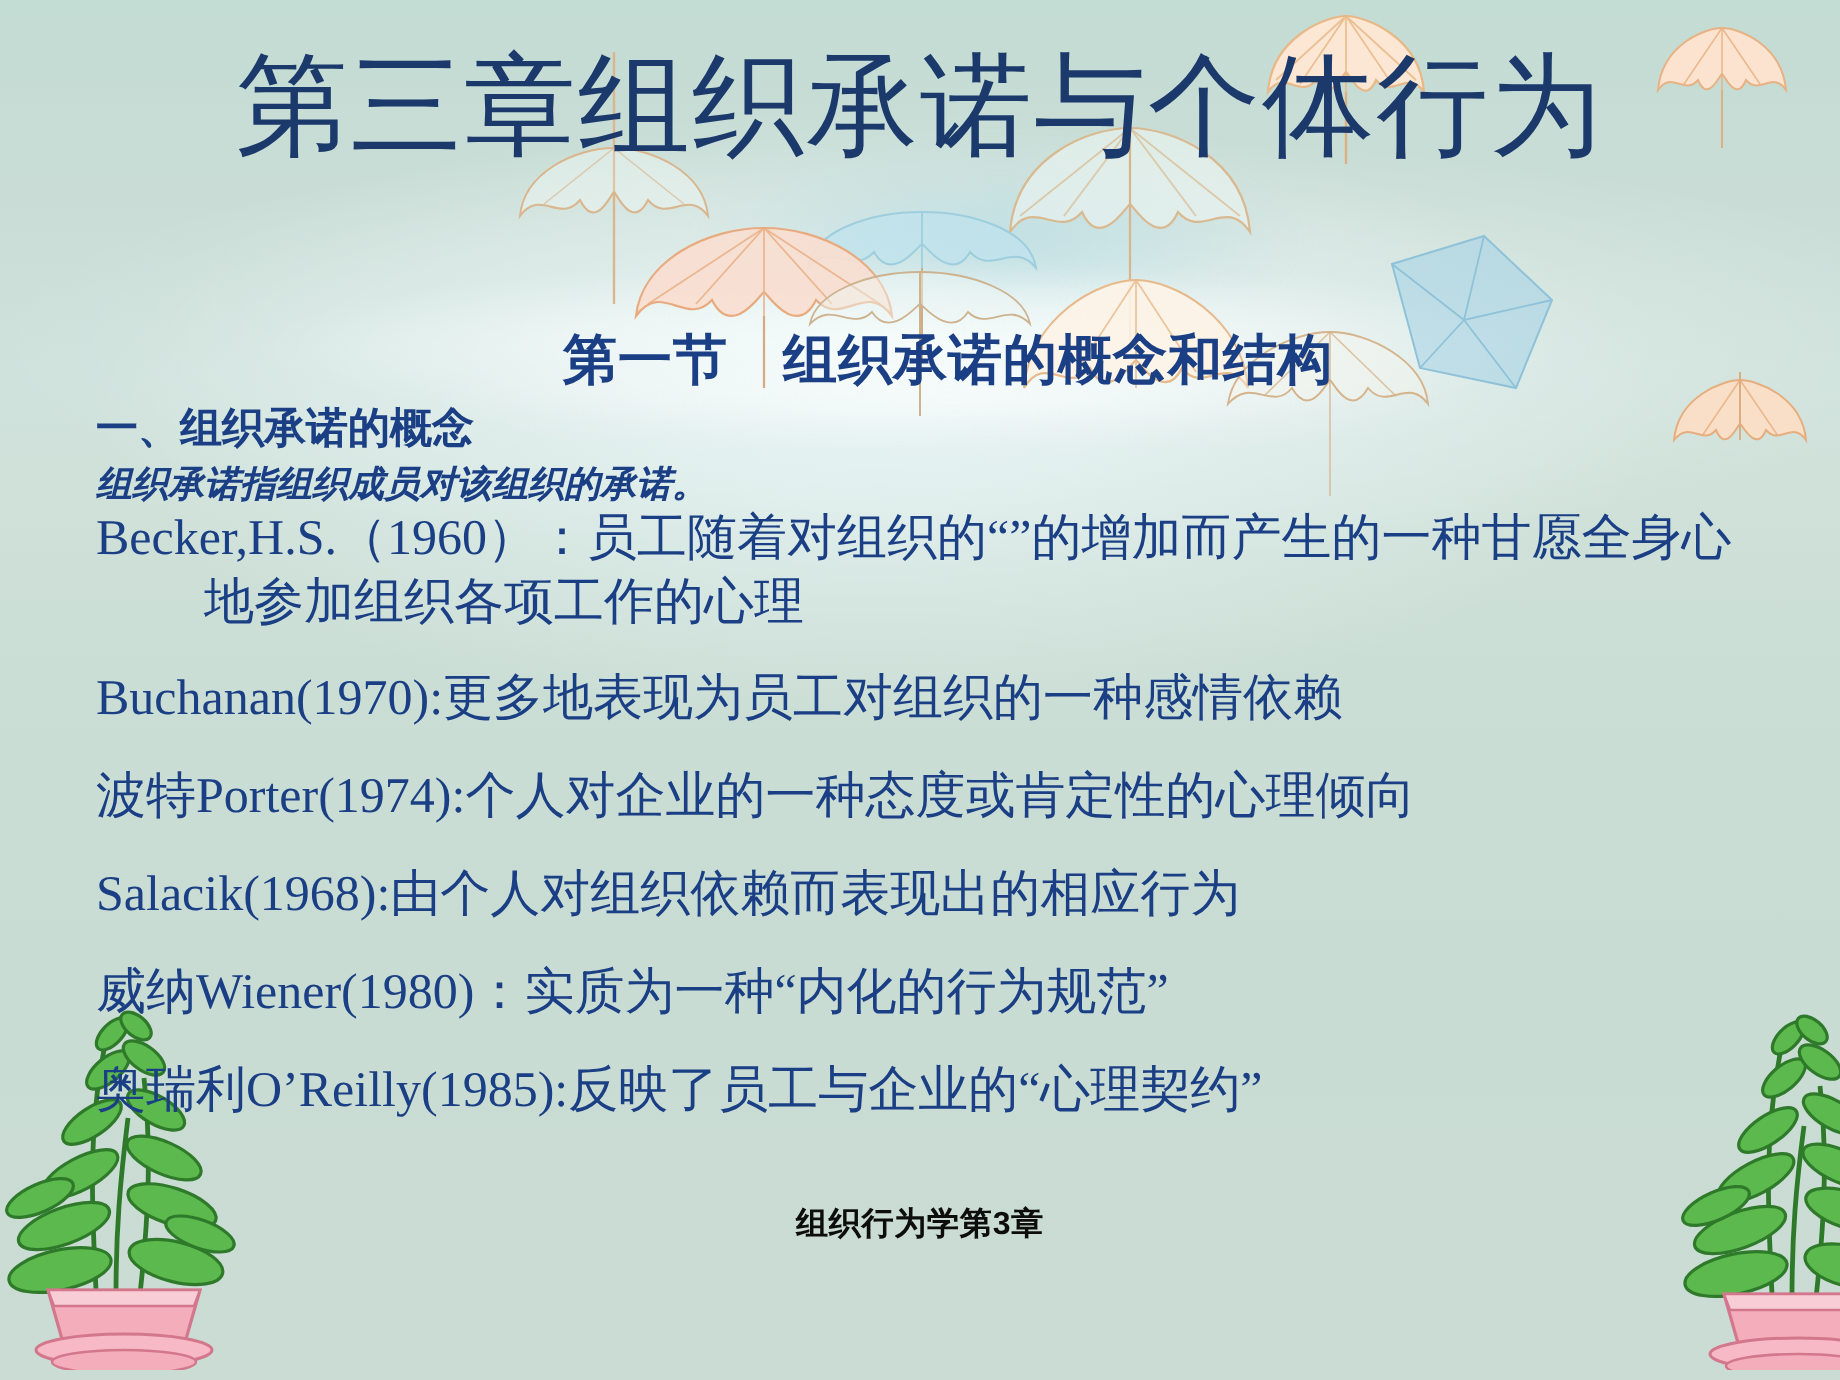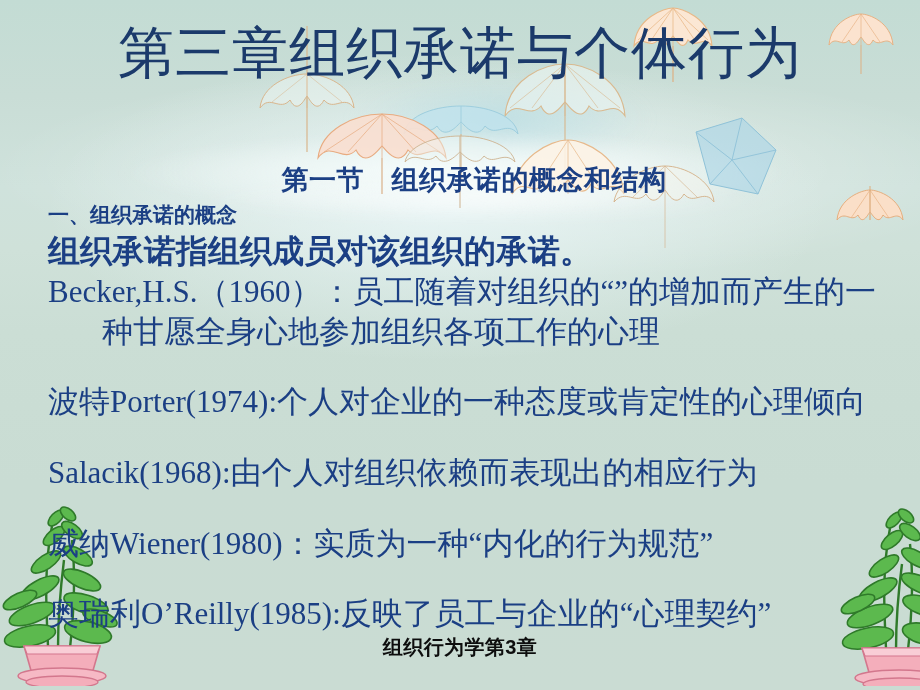--- a/index.html
+++ b/index.html
@@ -98,43 +98,43 @@
     width: 840px;
     color: #1b3f84;
   }
   .line {
     font-size: 25px;
     line-height: 1.28;
     color: #1b3f84;
     white-space: nowrap;
   }
   .line.heading { font-weight: bold; font-size: 21px; margin-bottom: 2px; }
-  .line.normal  { font-weight: bold; font-size: 32px; }
+  .line.normal  { font-weight: bold; font-size: 18px; font-style: italic; }
 
   .line.serifed {
     font-family: "Liberation Serif", "DejaVu Serif", serif;
     font-weight: normal;
-    font-size: 31px;
+    font-size: 25px;
     white-space: normal;
   }
   .hang {
     padding-left: 54px;
     text-indent: -54px;
   }
   .sp-lg { margin-top: 16px; }
-  .sp-md { margin-top: 31px; }
+  .sp-md { margin-top: 17px; }
 
   .footer {
     position: absolute;
     left: 0;
-    top: 634px;
+    top: 602px;
     width: 920px;
     text-align: center;
     color: #0d0d0d;
-    font-size: 20px;
+    font-size: 16px;
     font-weight: bold;
     letter-spacing: 0.4px;
   }
 </style>
 </head>
 <body>
 
 <div id="slide">
 
   <div class="bg-base"></div>
@@ -288,20 +288,21 @@
   </div>
 
   <div class="title">第三章组织承诺与个体行为</div>
 
   <div class="subtitle">第一节　组织承诺的概念和结构</div>
 
   <div class="body-block">
     <div class="line heading">一、组织承诺的概念</div>
     <div class="line normal">组织承诺指组织成员对该组织的承诺。</div>
     <div class="line serifed hang">Becker,H.S.（1960）：员工随着对组织的“”的增加而产生的一种甘愿全身心地参加组织各项工作的心理</div>
+    <div class="line serifed sp-lg">Buchanan(1970):更多地表现为员工对组织的一种感情依赖</div>
     <div class="line serifed sp-md">波特Porter(1974):个人对企业的一种态度或肯定性的心理倾向</div>
     <div class="line serifed sp-md">Salacik(1968):由个人对组织依赖而表现出的相应行为</div>
     <div class="line serifed sp-md">威纳Wiener(1980)：实质为一种“内化的行为规范”</div>
     <div class="line serifed sp-md">奥瑞利O’Reilly(1985):反映了员工与企业的“心理契约”</div>
   </div>
 
   <div class="footer">组织行为学第3章</div>
 
 </div>
 

